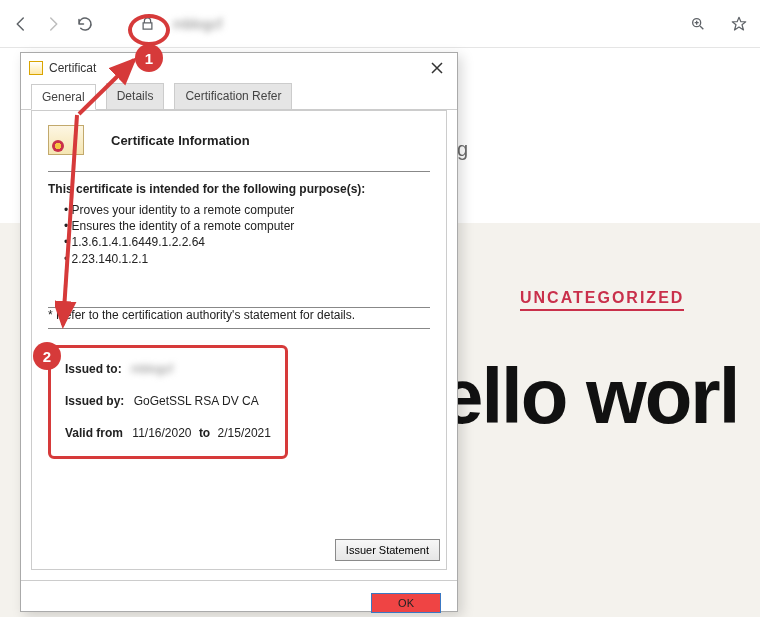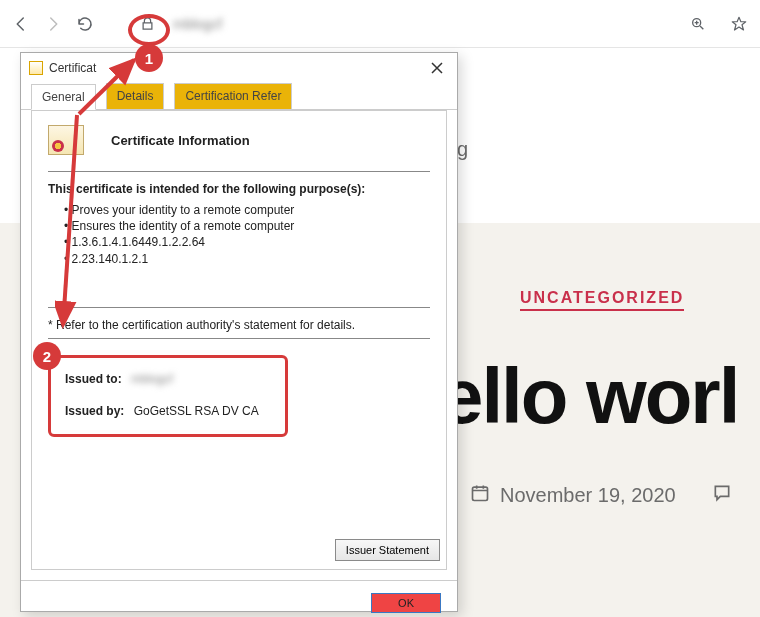--- a/index.html
+++ b/index.html
@@ -109,21 +109,21 @@
   .tabs {
     display:flex;
     padding: 0 10px;
     gap:11px;
     font-size:12px;
     color:#444;
     border-bottom:1px solid #ccc;
   }
   .tab {
     padding:5px 10px;
-    background:#eab308;
+    background:#e5e5e5;
     border:1px solid #ccc;
     border-bottom:none;
     margin-right:-1px;
     position:relative;
   }
   .tab.active { background:#fff; z-index:2; border-bottom:1px solid #fff; top:1px;}
   .dlg-body {
     border:1px solid #ccc;
     margin: 0 10px 10px 10px;
     padding: 14px 16px 16px 16px;
@@ -152,21 +152,20 @@
   .purpose {
     margin-top: 10px;
     border-bottom:1px solid #888;
     padding-bottom: 40px;
   }
   .purpose b { font-size:12px;}
   .purpose ul { margin:6px 0 0 16px; padding:0; }
   .purpose li { list-style: none; font-size:12px; line-height:1.35;}
   .purpose li::before { content:"• "; }
   .refer {
-    margin-top:10px;
     font-size:12px;
     border-bottom:1px solid #888;
     padding-bottom:6px;
   }
   .box2 {
     margin-top:16px;
     border: 3px solid #d63a3a;
     border-radius:6px;
     padding: 14px 14px 16px 14px;
     width: 240px;
@@ -266,34 +265,20 @@
 </div>
 
 <div class="page">
   <div class="hero">
     <h1>My Blog</h1>
     <p>My WordPress Blog</p>
   </div>
   <div class="content">
     <span class="cat">UNCATEGORIZED</span>
     <div class="big-title">ello worl</div>
-    <div class="meta">
-      <span>
-        <svg width="20" height="20" viewBox="0 0 24 24">
-            <rect x="3" y="5" width="18" height="16" rx="2" stroke="#6b6b6b" stroke-width="2" fill="none"></rect>
-            <path d="M3 9h18M8 3v4M16 3v4" stroke="#6b6b6b" stroke-width="2"></path>
-          </svg>
-      </span>
-      <span>November 19, 2020</span>
-      <span style="margin-left:26px">
-        <svg width="20" height="20" viewBox="0 0 24 24">
-            <path d="M4 4h16v12H10l-4 4v-4H4z" stroke="#6b6b6b" stroke-width="2" fill="none"></path>
-          </svg>
-      </span>
-    </div>
   </div>
 </div>
 
 <div class="dialog">
   <div class="dialog-titlebar">
     <span class="dlg-icon"></span>
     <span>Certificat</span>
     <span class="dlg-close">
       <svg width="12" height="12" viewBox="0 0 12 12">
           <path d="M1 1l10 10M11 1L1 11" stroke="#333" stroke-width="1.5"></path>
@@ -322,20 +307,26 @@
     <div class="refer">* Refer to the certification authority's statement for details.</div>
 
     <div class="box2">
       <div class="row">
         <b>Issued to:</b>
         <span class="blur">mblogсf</span>
       </div>
       <div class="row">
         <b>Issued by:</b>
         <span>GoGetSSL RSA DV CA</span>
+      </div>
+      <div class="row">
+        <b>Valid from</b>
+        <span>11/16/2020</span>
+        <b style="margin:0 4px">to</b>
+        <span>2/15/2021</span>
       </div>
     </div>
 
     <button class="issuer-btn">Issuer Statement</button>
   </div>
   <div class="dlg-footer">
     <button class="ok-btn">OK</button>
   </div>
 </div>
 

